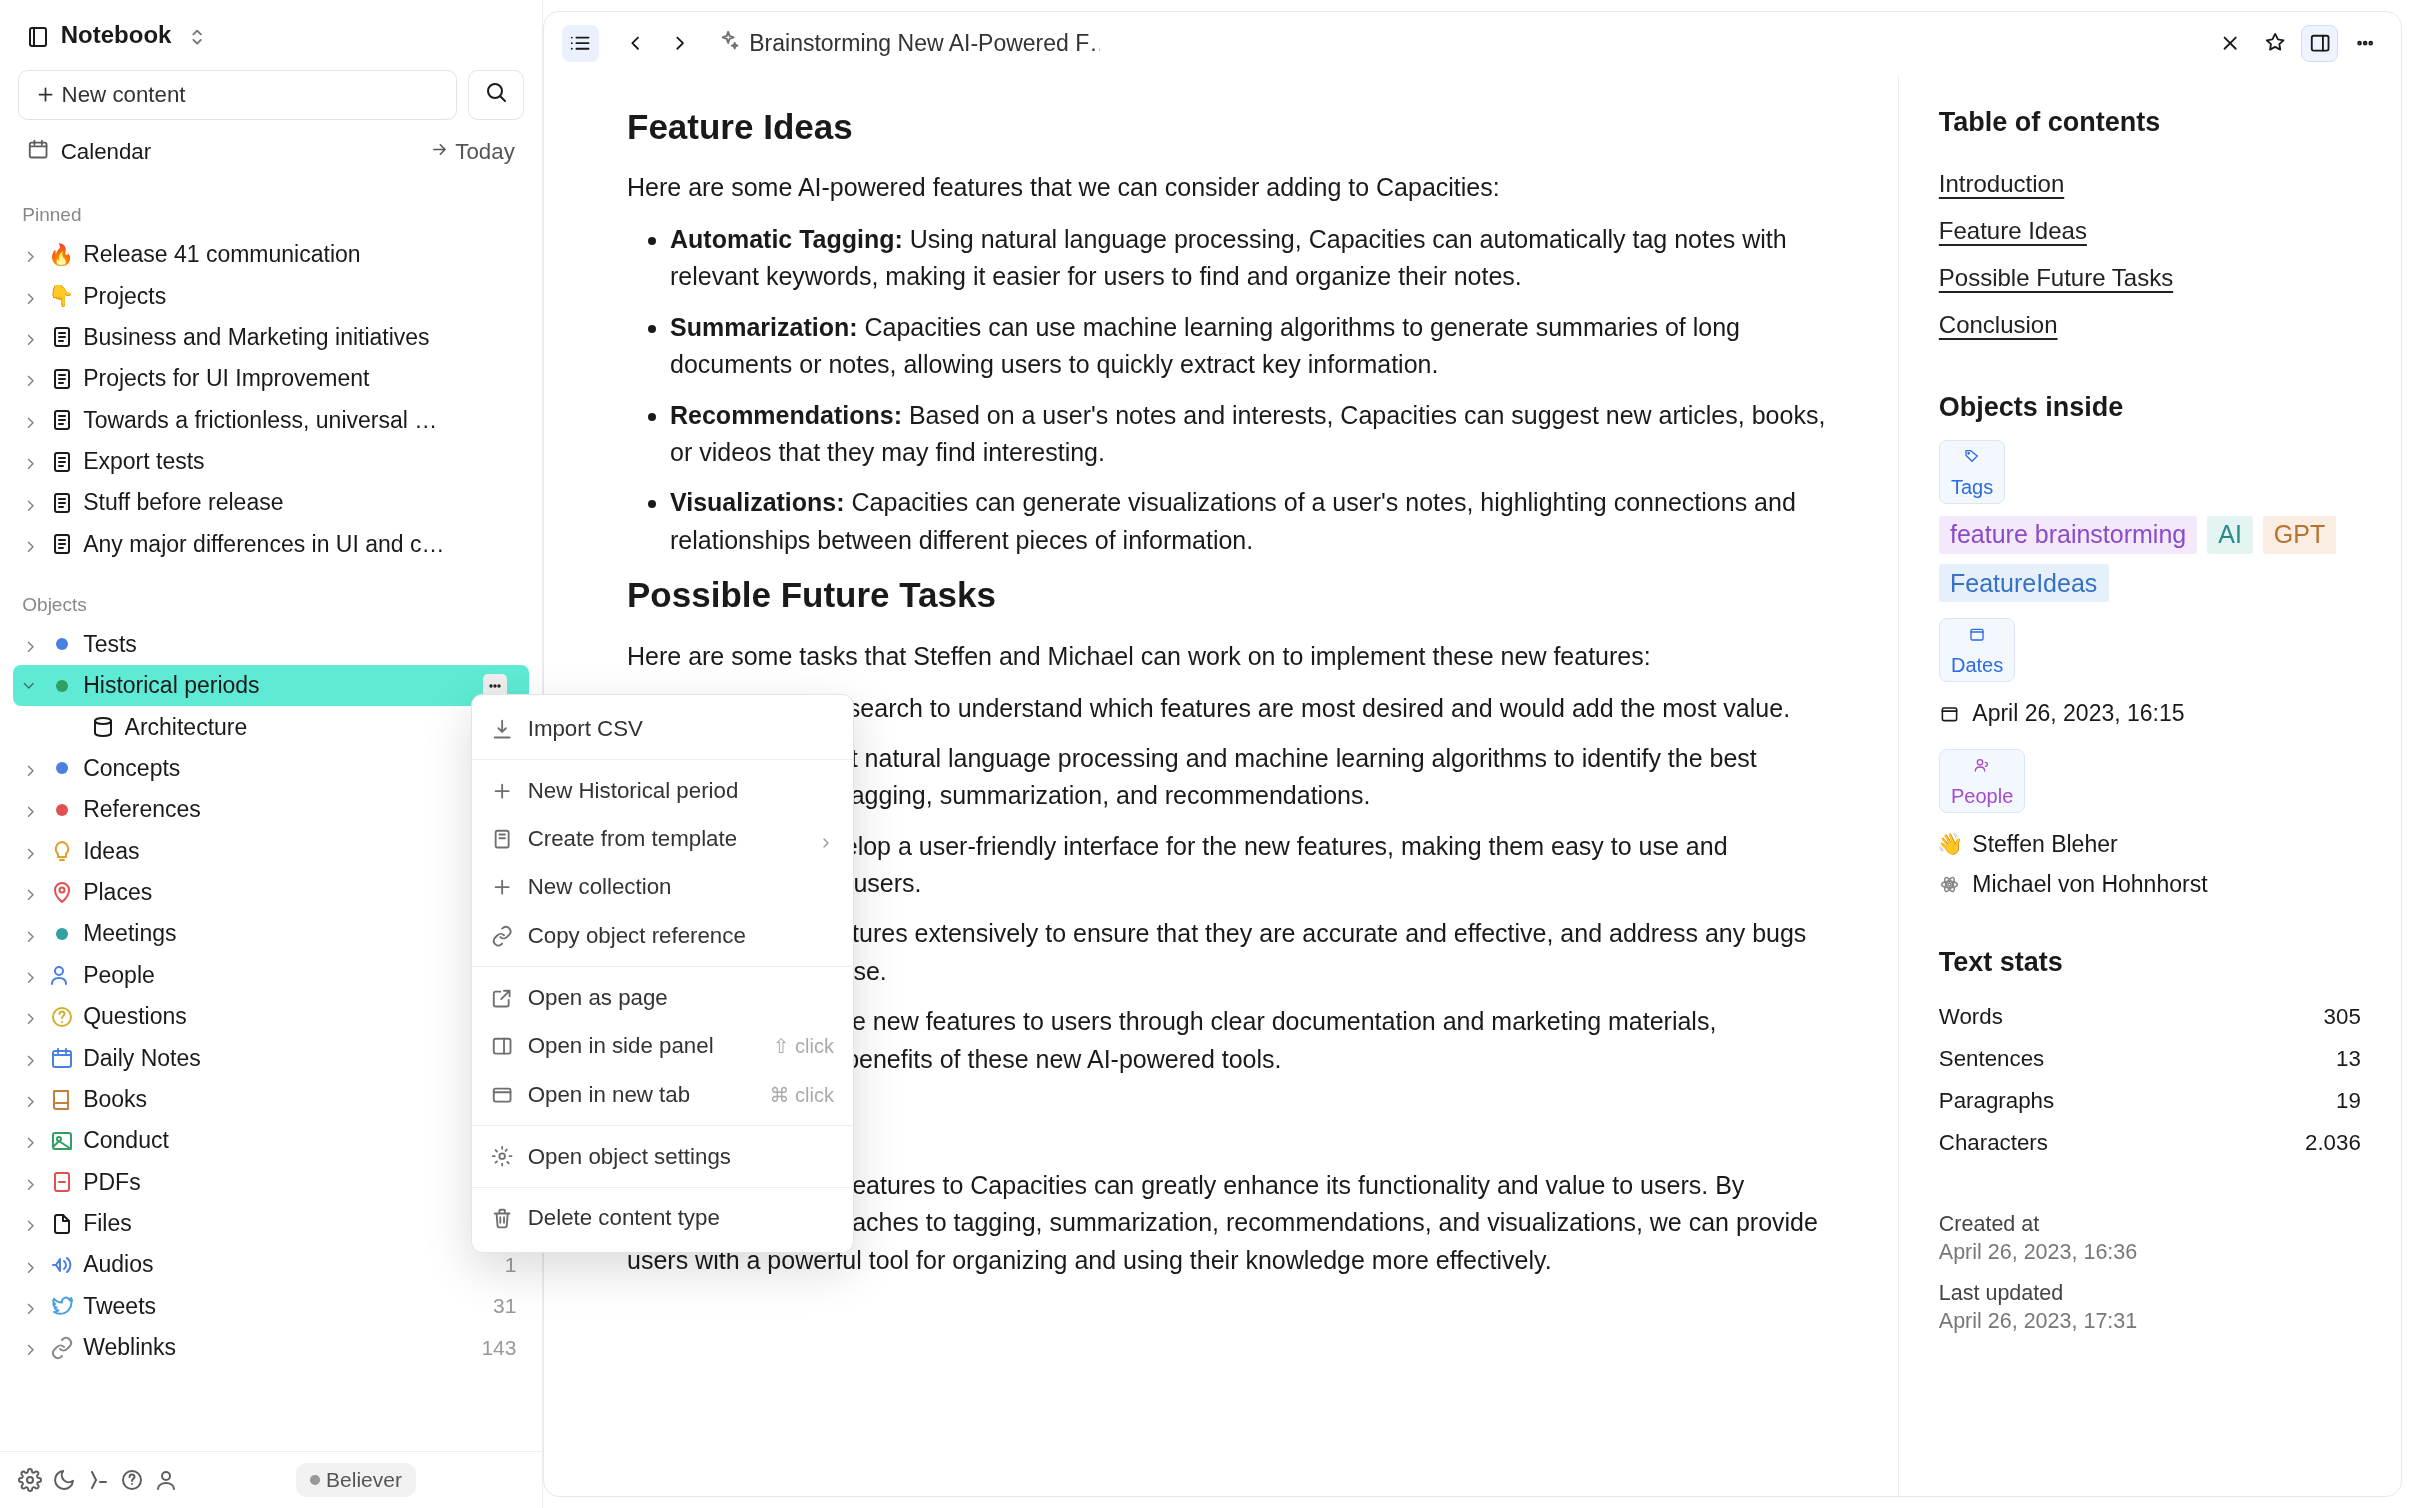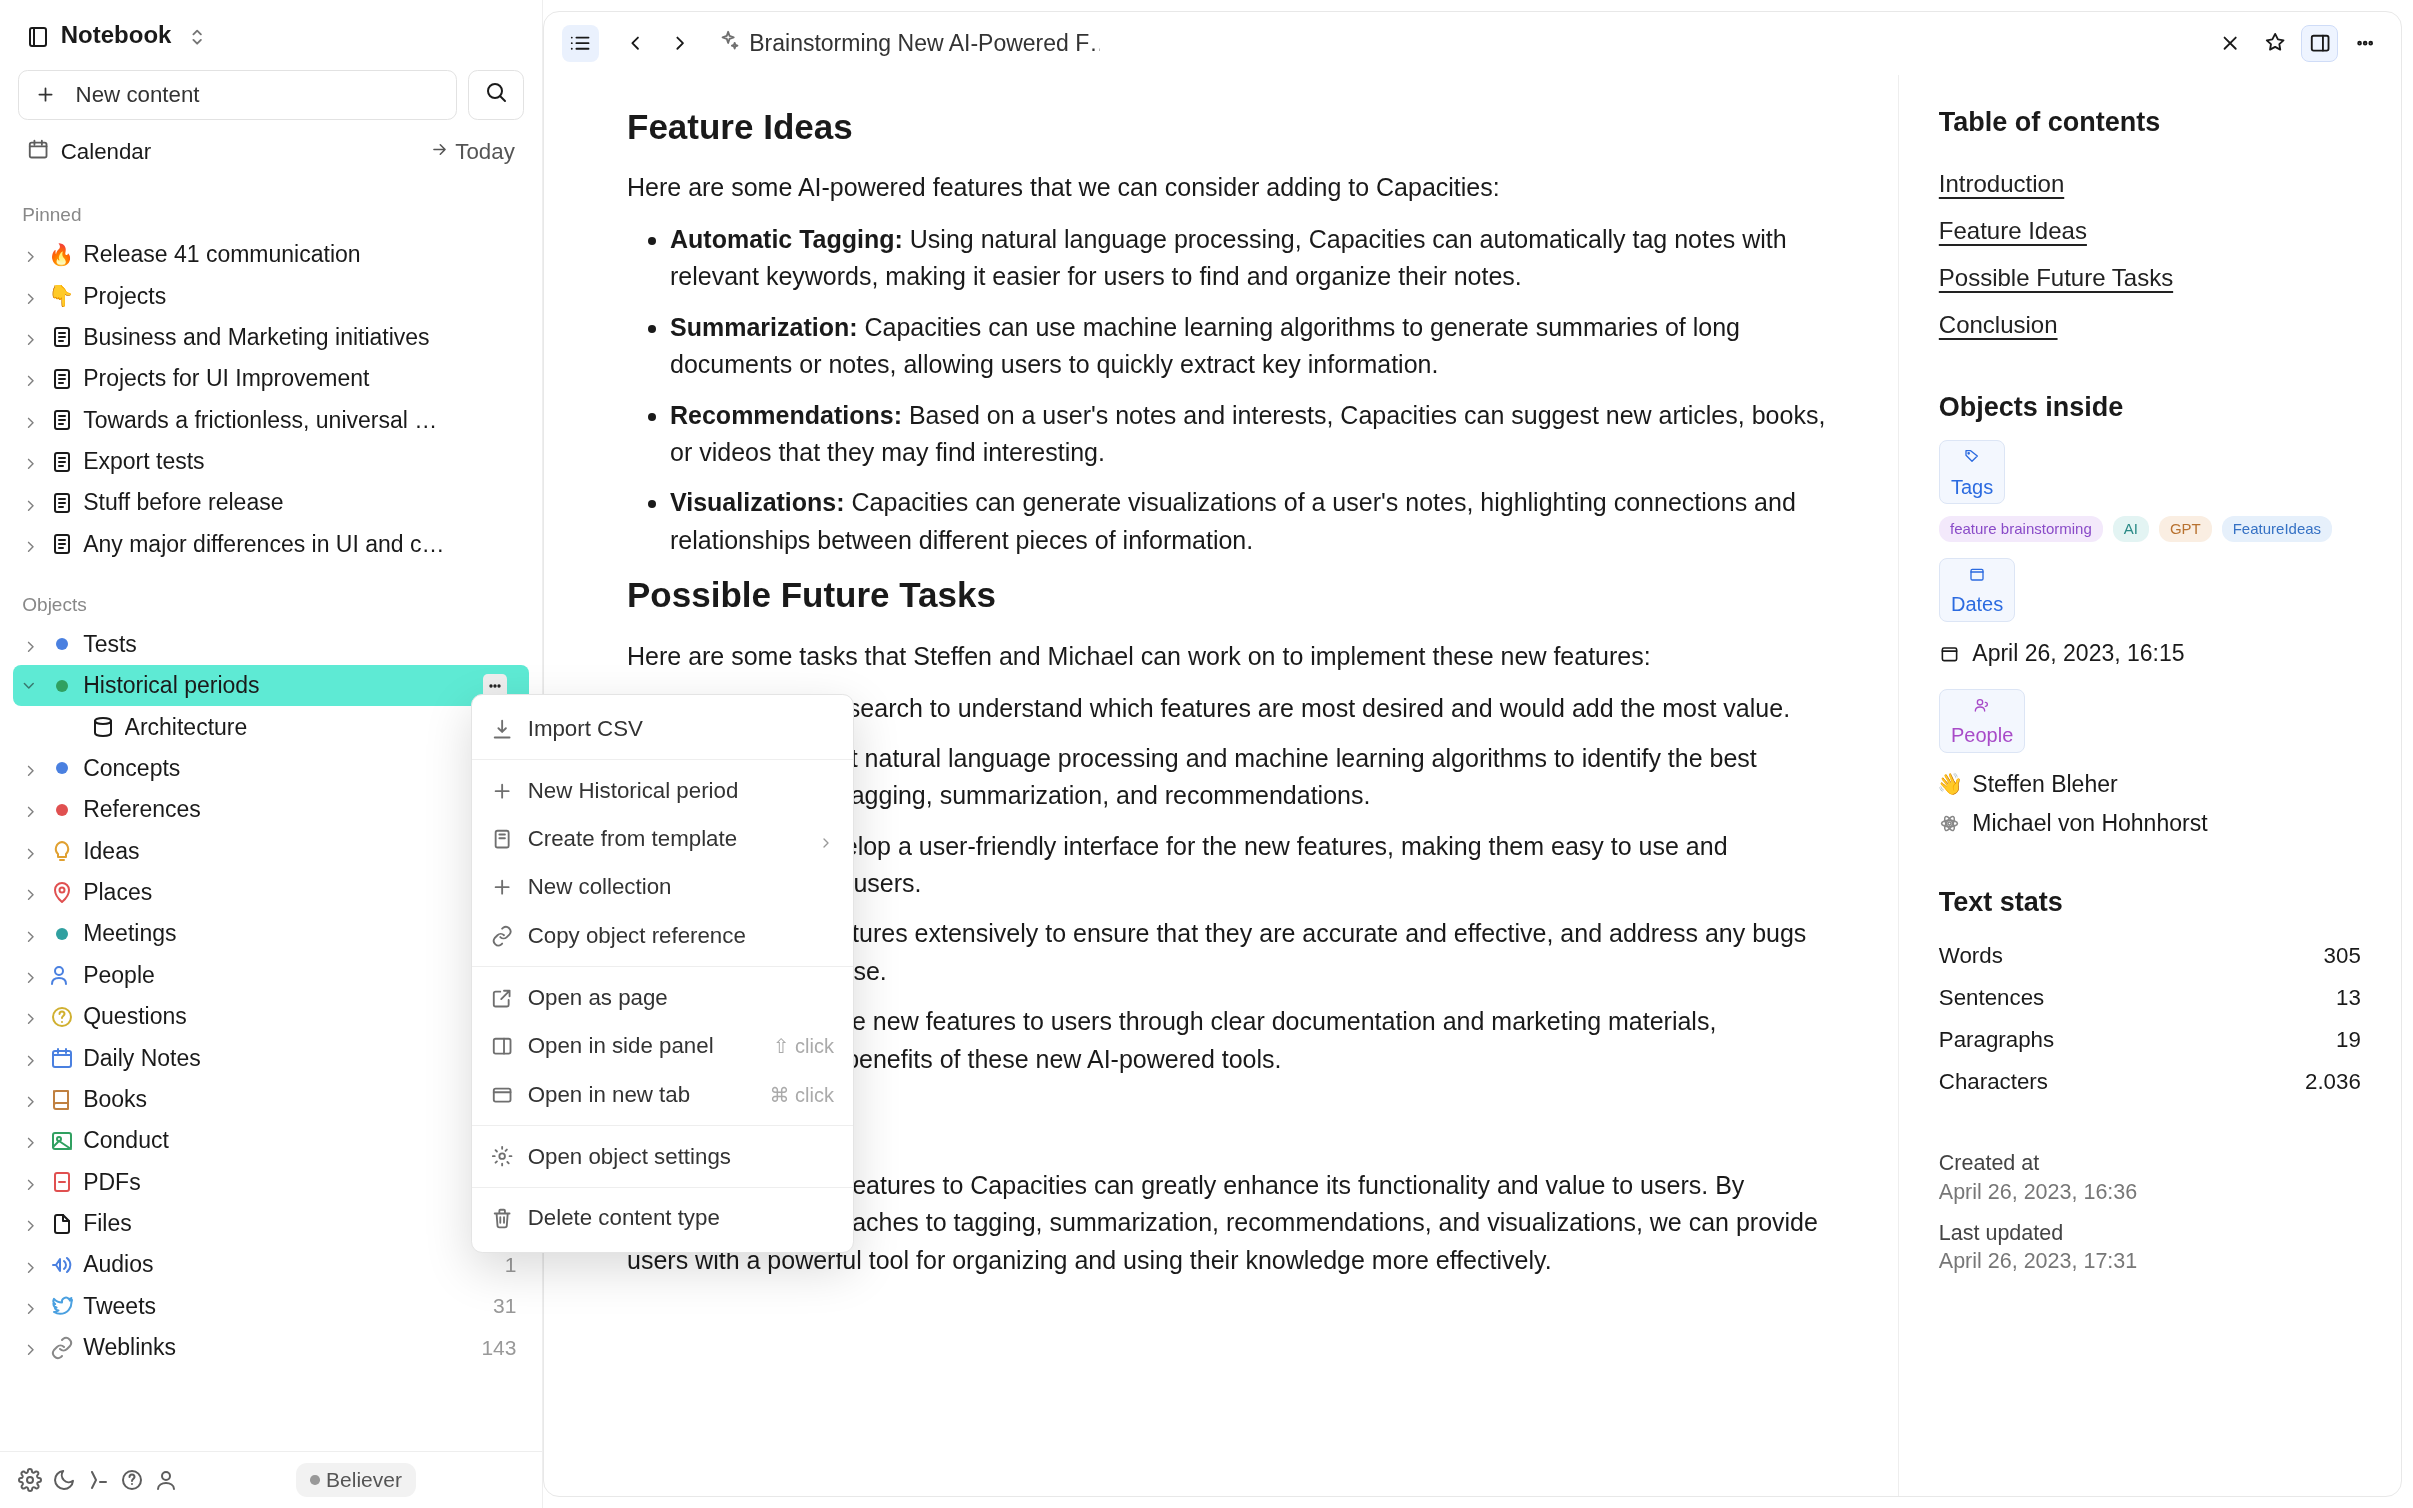--- a/index.html
+++ b/index.html
@@ -7,21 +7,21 @@
 body { display: flex; }
 
 
 .sidebar { width: 543px; flex: 0 0 543px; display: flex; flex-direction: column; border-right: 0.8px solid #eee; background: #fff; }
 .sb-top { padding: 14.4px 17.6px; }
 .sb-header { display: flex; align-items: flex-end; gap: 11.2px; padding: 6.4px 8px; border-radius: 8px; }
 .sb-header .nb-icon { width: 24px; height: 24px; }
 .sb-header .nb-label { font-weight: 600; font-size: 24px; }
 .sb-header .updown { width: 22.3px; height: 22.3px; margin-left: 3.2px; opacity: .6; }
 .sb-newrow { display: flex; gap: 11.2px; margin-top: 14.4px; }
-.new-content { flex: 1; display: flex; align-items: center; gap: 20px; border: 0.8px solid #e2e2e2; border-radius: 9.6px; padding: 11.2px 16px; color: #333; }
+.new-content { flex: 1; display: flex; align-items: center; gap: 6px; border: 0.8px solid #e2e2e2; border-radius: 9.6px; padding: 11.2px 16px; color: #333; }
 .new-content .plus { width: 21px; height: 21px; }
 .search-btn { width: 56px; display: flex; align-items: center; justify-content: center; border: 0.8px solid #e2e2e2; border-radius: 9.6px; }
 .search-btn svg { width: 24px; height: 24px; }
 .calendar-row { display: flex; align-items: center; justify-content: space-between; padding: 12.8px 9.6px 4.8px 9.6px; margin-top: 4.8px; }
 .calendar-left { display: flex; align-items: center; gap: 11.2px; }
 .calendar-left svg { width: 22.3px; height: 22.3px; opacity: .7; }
 .today { display: flex; align-items: center; gap: 6.4px; color: #555; }
 .today svg { width: 19px; height: 19px; }
 
 .sb-section-title { font-size: 19px; color: #888; padding: 19px 22.3px 8px; font-weight: 500; }
@@ -79,21 +79,21 @@
 
 .rail { width: 503px; flex: 0 0 503px; border-left: 0.8px solid #eee; padding: 32px 40px; overflow-y: auto; }
 .rail h3 { font-size: 27px; font-weight: 700; margin-bottom: 22.3px; }
 .toc-link { display: block; font-size: 24px; padding: 9.6px 0; text-decoration: underline; text-underline-offset: 4.8px; color: #222; }
 .rail-sec { margin-top: 43px; }
 .rail-sec h3 { margin-bottom: 17.6px; }
 .chip { display: inline-flex; align-items: center; gap: 6.4px; border: 0.8px solid #dce5f5; background: #f3f7fe; border-radius: 8px; padding: 4.8px 11.2px; font-size: 20px; color: #4a6; margin-bottom: 11.2px; flex-direction: column; }
 .chip.tags { color: #2c6be0; }
 .chip svg { width: 16px; height: 16px; }
 .tag-list, .obj-list { display: flex; flex-wrap: wrap; gap: 9.6px; margin-bottom: 16px; }
-.tag { border-radius: 12px; padding: 4.8px 11.2px; font-size: 15px; }
+.tag { border-radius: 2px; padding: 4.8px 11.2px; font-size: 25px; }
 .tag.purple { background: #f3e9fb; color: #8a4bc8; }
 .tag.teal { background: #e3f4f3; color: #2a8a86; }
 .tag.orange { background: #faeee2; color: #b87230; }
 .tag.blue { background: #e6f0fb; color: #3571c4; }
 .obj-row { display: flex; align-items: center; gap: 11.2px; font-size: 23px; padding: 6.4px 0; }
 .obj-row .oicon { width: 22.3px; height: 22.3px; display: flex; align-items: center; justify-content: center; font-size: 21px; }
 .stat-row { display: flex; justify-content: space-between; font-size: 22.3px; padding: 8px 0; }
 .meta-block { margin-top: 48px; font-size: 21.5px; color: #666; }
 .meta-block .ml { color: #444; margin-bottom: 3.2px; }
 .meta-block .mv { color: #777; margin-bottom: 16px; }

